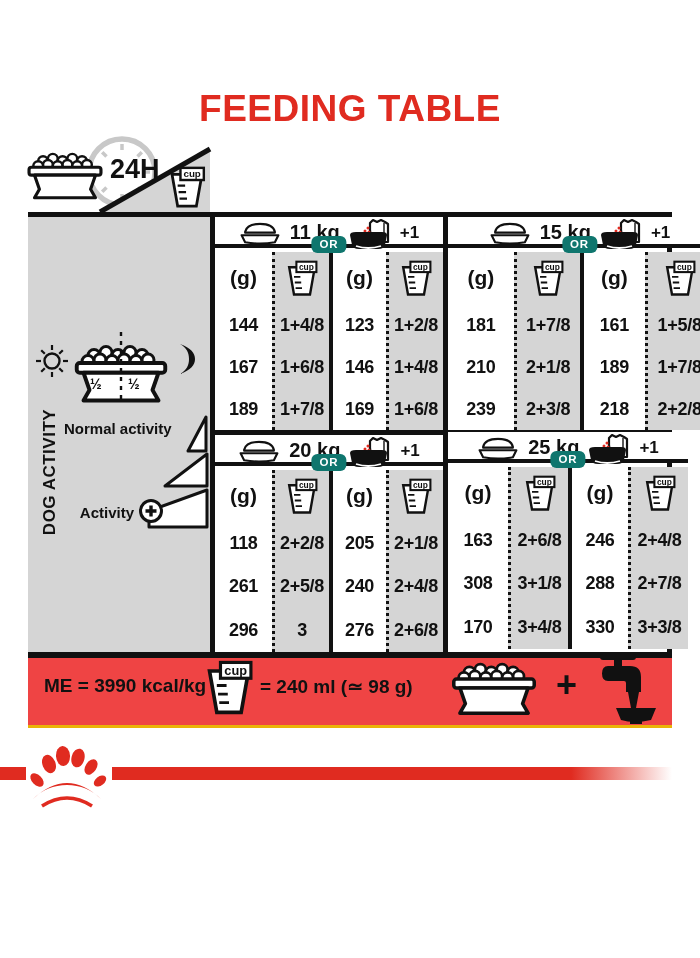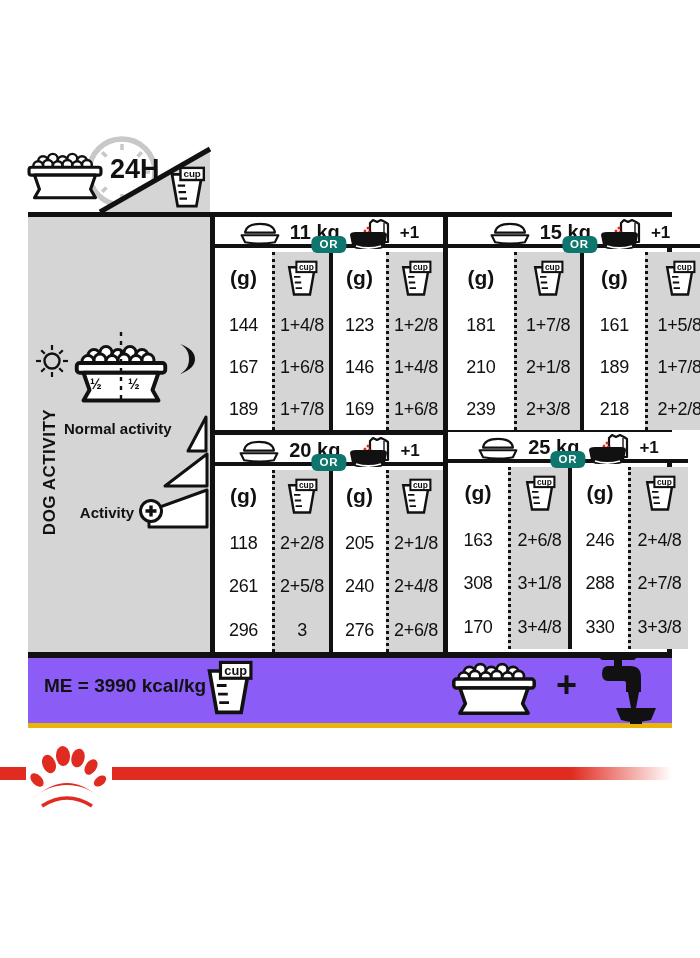--- a/index.html
+++ b/index.html
@@ -40,38 +40,38 @@
              color:#fff; font-size:11.5px; font-weight:bold; letter-spacing:1px;
              padding:2px 8px 3px; border-radius:6px; z-index:3; }
   .cols{ display:grid; grid-template-columns:repeat(4,1fr); position:absolute; left:0; right:0; top:35px; bottom:0; }
   .col{ display:flex; flex-direction:column; }
   .col.cc{ background:var(--gray); border-left:3px dotted #111; }
   .col.mid{ border-left:4px solid #111; }
   .colhead{ height:52px; display:flex; align-items:center; justify-content:center; }
   .glabel{ font-size:21px; font-weight:bold; }
   .cup-s{ width:32px; height:37px; }
   .val{ flex:1; display:flex; align-items:center; justify-content:center;
-        font-size:18px; font-weight:normal; letter-spacing:-0.3px; white-space:nowrap; }
+        font-size:18px; font-weight:bold; letter-spacing:-0.3px; white-space:nowrap; }
 
   
   #sun{ left:6px; top:126px; width:36px; height:36px; }
   #halfbowl{ left:38px; top:115px; width:110px; height:78px; }
   #halfbowl svg{ position:absolute; left:0; top:0; }
   .half{ position:absolute; top:44px; font-size:14px; font-weight:bold; }
   #half-l{ left:24px; } #half-r{ left:62px; }
   #moon{ left:146px; top:126px; width:24px; height:32px; }
   #dogact{ left:-48px; top:245px; width:140px; height:20px; transform:rotate(-90deg);
            text-align:center; font-size:17px; font-weight:bold; letter-spacing:.5px; }
   #normal{ left:36px; top:203px; width:118px; font-size:15px; font-weight:bold; }
   #activity{ left:28px; top:287px; width:78px; text-align:right; font-size:15px; font-weight:bold; }
   #ramp1{ left:157px; top:196px; } #ramp2{ left:134px; top:234px; } #ramp3{ left:118px; top:270px; }
   #pluscirc{ left:110px; top:281px; z-index:2; }
 
   
-  #footer{ left:28px; top:658px; width:644px; height:70px; border-bottom:5px solid #eab308; background:#8b5cf6; }
+  #footer{ left:28px; top:658px; width:644px; height:70px; border-bottom:3px solid #eab308; background:#ef4444; }
   #me{ left:16px; top:17px; font-size:19px; font-weight:bold; }
   #fcup{ left:176px; top:2px; width:50px; height:56px; }
   #equiv{ left:232px; top:17px; font-size:19px; font-weight:bold; }
   #fbowl{ left:408px; top:2px; width:116px; height:60px; }
   #fplus{ left:528px; top:6px; font-size:36px; font-weight:bold; }
   #ftap{ left:556px; top:-4px; width:84px; height:72px; }
 
   
   #barstub{ left:0; top:767px; width:26px; height:13px; background:var(--red); }
   #paw{ left:27px; top:745px; width:80px; height:64px; }
@@ -122,20 +122,21 @@
       <circle cx="17" cy="17" r="1.5"></circle>
         <circle cx="20.5" cy="18" r="1.5"></circle>
     </g>
     <path d="M1,17 Q1,14 7,14 L33,14 Q38,14 38,17 L36,27 Q35,31 29,31 L10,31 Q4,31 3,27 Z" fill="#111"></path>
     <path d="M7,28 Q19,32 32,28" stroke="#fff" stroke-width="1.8" fill="none"></path>
   </symbol>
 </svg>
 
 <div id="page">
 
+  <div id="title" class="abs">FEEDING TABLE</div>
 
   <svg class="abs" style="left:82px;top:132px;width:80px;height:80px;" viewBox="0 0 80 80">
     <circle cx="40" cy="40" r="33" fill="none" stroke="#c8c8c8" stroke-width="5.5"></circle>
     <g stroke="#c8c8c8" stroke-width="3.5">
       <path d="M40,12 L40,18"></path>
         <path d="M40,62 L40,68"></path>
         <path d="M12,40 L18,40"></path>
         <path d="M62,40 L68,40"></path>
       <path d="M20.2,20.2 L24.5,24.5"></path>
         <path d="M59.8,20.2 L55.5,24.5"></path>
@@ -402,20 +403,21 @@
       </div>
     </div>
 
   </div>
 
   <div id="footer" class="abs">
     <div id="me" class="abs">ME = 3990 kcal/kg</div>
     <svg id="fcup" class="abs" viewBox="0 0 40 46">
         <use href="#sym-cup"></use>
       </svg>
+    <div id="equiv" class="abs">= 240 ml (≃ 98 g)</div>
     <svg id="fbowl" class="abs" viewBox="0 0 64 44">
         <use href="#sym-kibble-bowl"></use>
       </svg>
     <div id="fplus" class="abs">+</div>
     <svg id="ftap" class="abs" viewBox="0 0 84 72">
       <g fill="#111">
         <rect x="16" y="0" width="36" height="6" rx="3"></rect>
         <rect x="30" y="5" width="8" height="8"></rect>
         <path d="M24,12 L46,12 Q57,12 57,23 L57,38 L42,38 L42,29 Q42,27 40,27 L24,27 Q18,27 18,19.5 Q18,12 24,12 Z"></path>
         <polygon points="44,38 55,38 52,54 47,54"></polygon>

